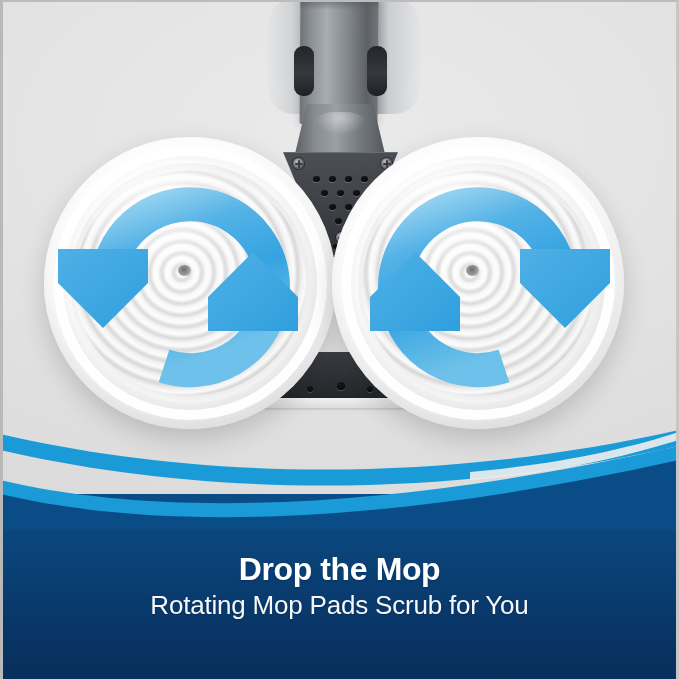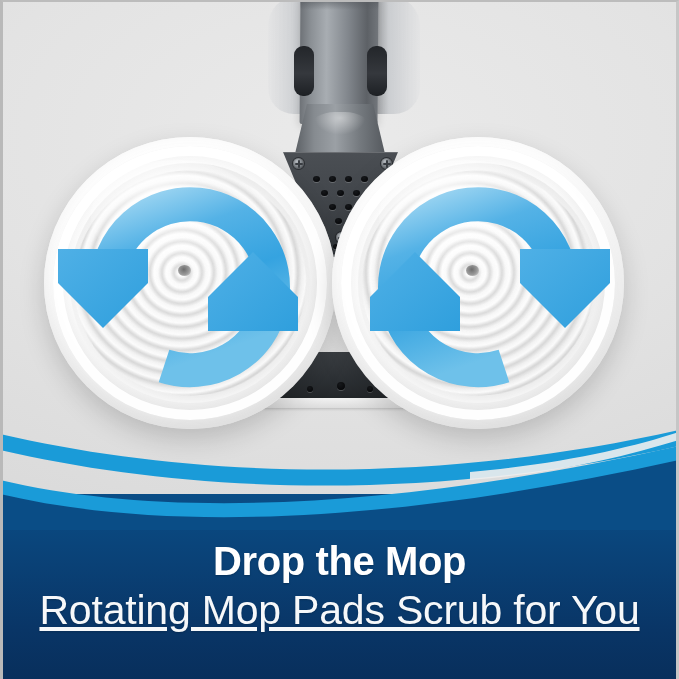--- a/index.html
+++ b/index.html
@@ -183,30 +183,29 @@
     position:absolute;left:0;top:494px;width:679px;height:185px;
     background:linear-gradient(180deg,#0a4d86 0%,#0a4176 38%,#093566 74%,#082f5c 100%);
     z-index:10;
   }
   #caption{
     position:absolute;left:0;top:494px;width:679px;height:185px;z-index:30;
     display:flex;flex-direction:column;align-items:center;justify-content:center;
   }
   #headline{
     color:#ffffff;
-    font-size:40px;font-weight:bold;letter-spacing:-.4px;
+    font-size:32px;font-weight:bold;letter-spacing:-.4px;
     margin:0 0 4px 0;line-height:1.12;
     text-shadow:0 1px 2px rgba(0,0,0,.22);
   }
   #subhead{
     color:#f6f8fa;
-    font-size:41px;font-weight:400;letter-spacing:-.2px;
+    font-size:26px;font-weight:400;letter-spacing:-.2px;
     margin:0;line-height:1.15;
     text-shadow:0 1px 2px rgba(0,0,0,.18);
-    text-decoration:underline;
   }
 </style>
 </head>
 <body>
 
 <div id="stage">
 
   <div id="photo">
 
     <div class="handle-wrap">

